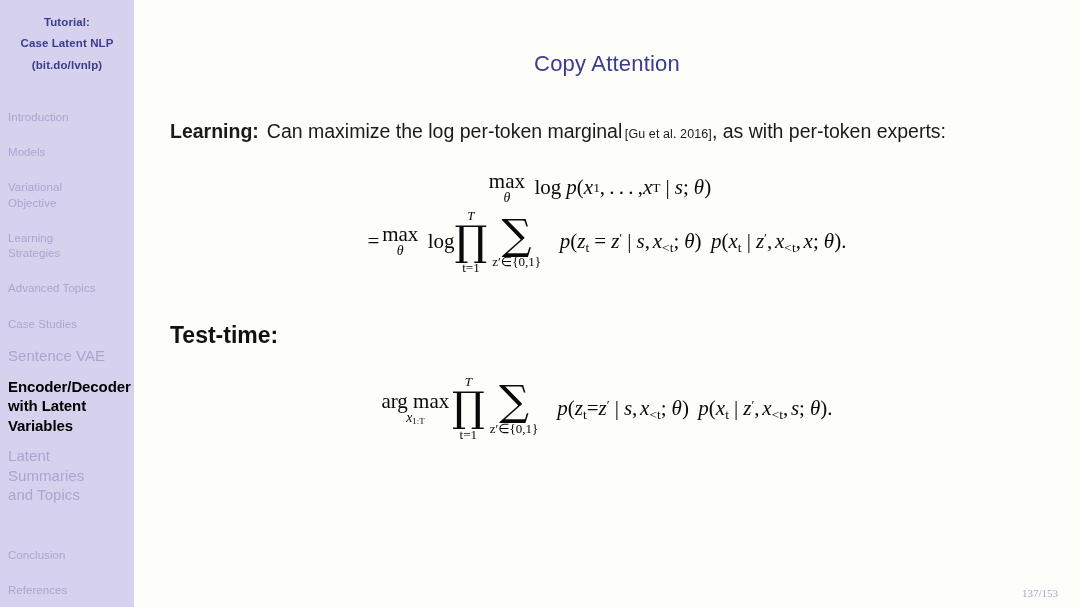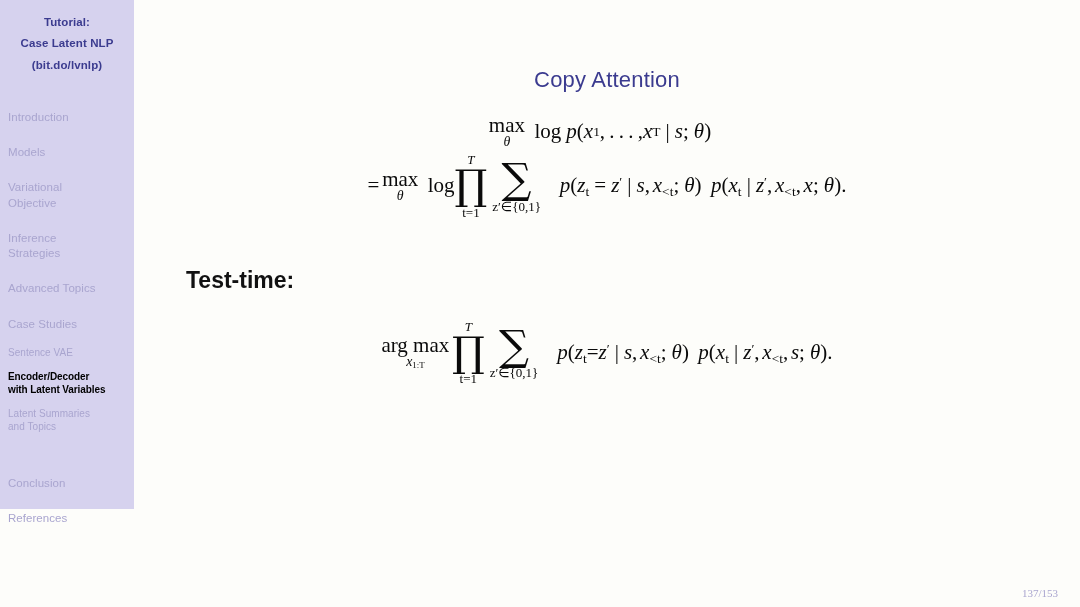--- a/index.html
+++ b/index.html
@@ -12,21 +12,21 @@
 
   body {
     font-family: "Liberation Sans", sans-serif;
     background: #fdfdfa;
     display: flex;
   }
 
   
   #sidebar {
     width: 134px;
-    height: 509px;
+    height: 607px;
     flex: 0 0 134px;
     background: #d6d2ee;
     padding: 12px 8px 0 8px;
     display: flex;
     flex-direction: column;
   }
 
   #sidebar-title {
     text-align: center;
     color: #3b3b8f;
@@ -41,37 +41,37 @@
   #nav { display: flex; flex-direction: column; justify-content: space-between; }
 
   .nav-item {
     color: #a9a5cf;
     font-size: 11.5px;
     line-height: 1.33;
     margin-bottom: 20px;
     letter-spacing: 0.05px;
   }
   .nav-item.sub {
-    font-size: 10px;
+    font-size: 15px;
     margin-bottom: 11px;
     line-height: 1.3;
     color: #a9a5cf;
   }
   .nav-item.sub.active {
     color: #000000;
     font-weight: bold;
     letter-spacing: -0.1px;
   }
 
   
   #content {
     flex: 1;
     position: relative;
     background: #fdfdfa;
-    padding: 16px;
+    padding: 0;
   }
 
   #slide-title {
     text-align: center;
     color: #3b3b8f;
     font-size: 22px;
     padding-top: 51px;
     letter-spacing: 0.2px;
   }
 
@@ -177,21 +177,21 @@
     <div class="nav-item">
       <span>Models</span>
     </div>
 
     <div class="nav-item">
       <div>Variational</div>
       <div>Objective</div>
     </div>
 
     <div class="nav-item">
-      <div>Inference</div>
+      <div>Learning</div>
       <div>Strategies</div>
     </div>
 
     <div class="nav-item">
       <span>Advanced Topics</span>
     </div>
 
     <div class="nav-item" style="margin-bottom:14px">
       <span>Case Studies</span>
     </div>
@@ -218,20 +218,24 @@
       <span>References</span>
     </div>
 
   </nav>
 </div>
 
 <div id="content">
 
   <div id="slide-title">Copy Attention</div>
 
+  <div id="body-text">
+    <span class="lead">Learning:</span><span class="thin"></span>
+    <span>Can maximize the log per-token marginal</span><span class="thin"></span><span class="cite">[Gu et al. 2016]</span><span>, as with per-token experts:</span>
+  </div>
 
   <div id="eq1" class="eqblock math">
 
     <div class="eqline" style="margin-left:-14px">
       <span class="limop maxop">
         <span class="glyph mop">max</span>
         <span class="under mi">θ</span>
       </span>
       <span class="sp2"></span>
       <span class="mop">log</span>

